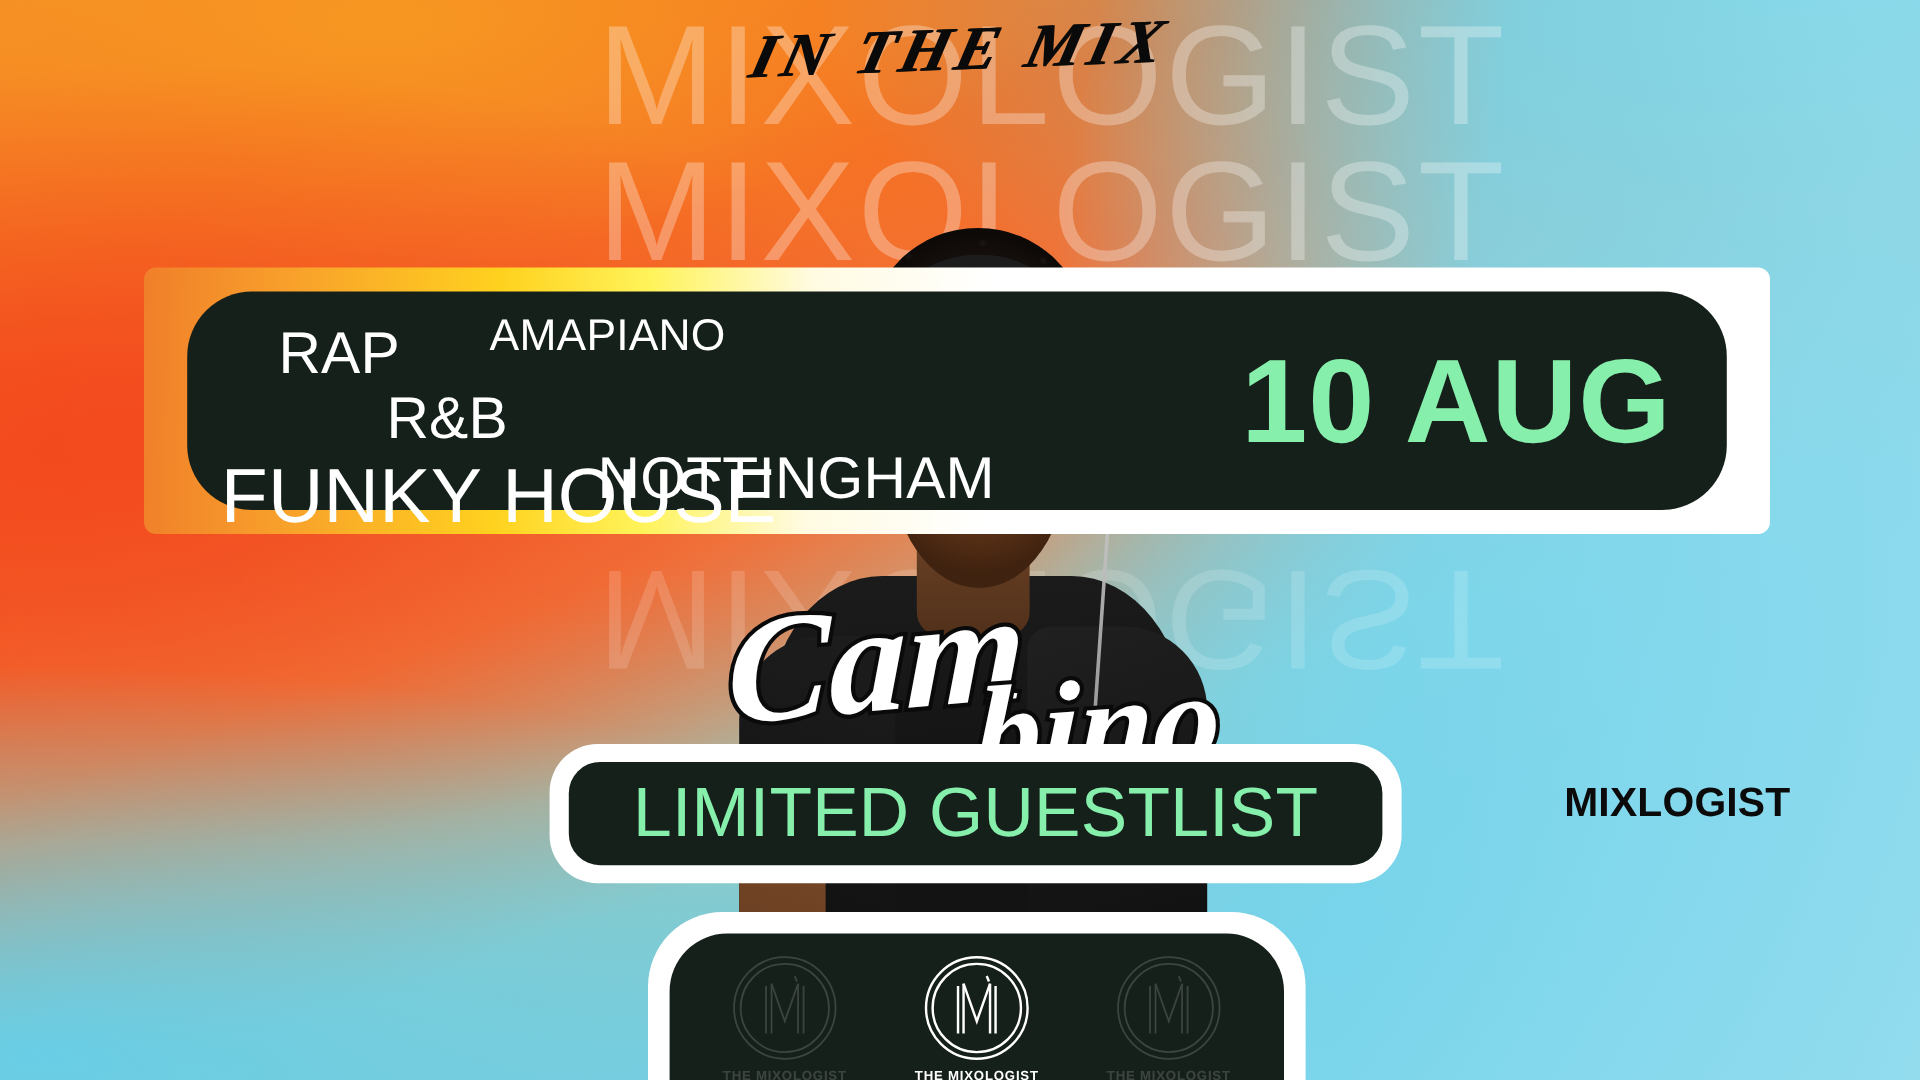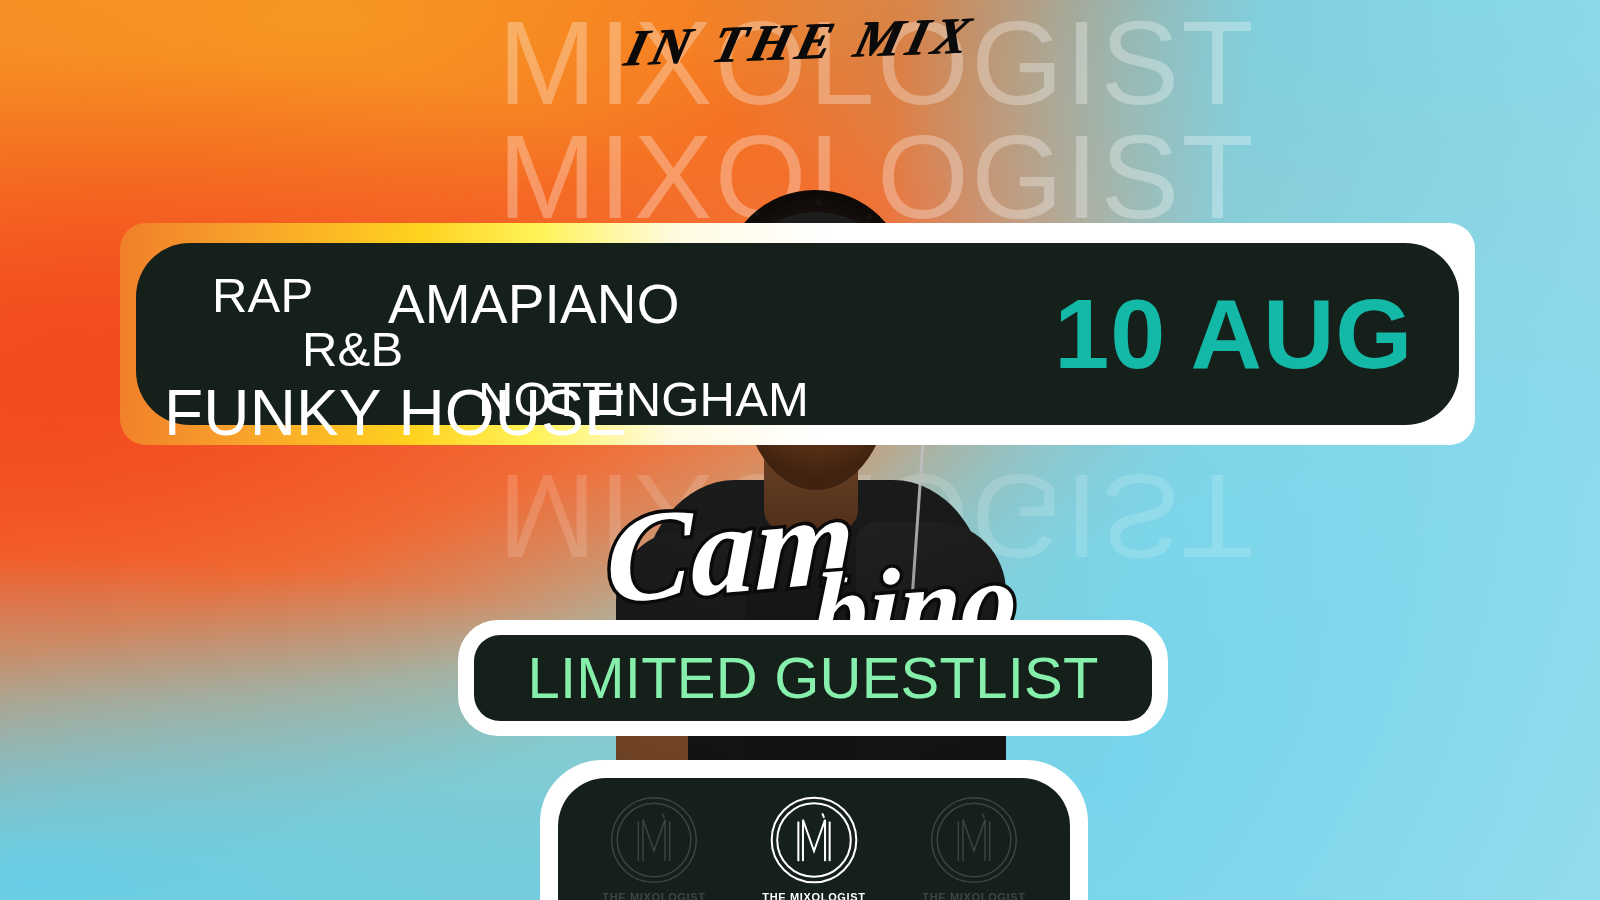--- a/index.html
+++ b/index.html
@@ -166,54 +166,54 @@
   .time-line {
     font-size:34px; font-weight:700; letter-spacing:0.02em;
     color:#0b0b0b; margin-top:2px;
   }
 
   
   .toppill-outer {
     position:absolute;
     left:120px; top:223px;
     width:1355px; height:222px;
-    border-radius:26px;
+    border-radius:10px;
     background:linear-gradient(92deg,
        #f07f2a 0%,
        #f8a02b 9%,
        #ffd21f 22%,
        #fff35a 31%,
        #fffbe2 41%,
        #ffffff 52%,
        #ffffff 100%);
-    padding:20px 16px;
+    padding:20px 36px;
   }
   .toppill-inner {
     width:100%; height:100%;
     border-radius:54px;
     background:#16201a;
     position:relative;
   }
   .genres {
     position:absolute; left:24px; top:14px; width:720px; height:150px;
     color:#ffffff;
     font-weight:300;
     letter-spacing:0.01em;
     line-height:1;
   }
   .g { position:absolute; white-space:nowrap; }
   .g-rap        { left:52px;  top:14px;  font-size:49px; }
-  .g-amapiano   { left:228px; top:20px;   font-size:55px; }
+  .g-amapiano   { left:228px; top:4px;   font-size:37px; }
   .g-rnb        { left:142px; top:68px;  font-size:49px; }
   .g-afrobeats  { left:318px; top:60px;  font-size:49px; }
   .g-funkyhouse { left:4px;   top:124px; font-size:64px; }
   .g-dancehall  { left:318px; top:118px; font-size:49px; }
   .datebox {
     position:absolute; right:46px; top:50%; transform:translateY(-50%);
-    color:#14b8a6;
+    color:#86efac;
     font-size:99px; font-weight:700;
     letter-spacing:0.008em;
     white-space:nowrap;
   }
 
   
   .sig { position:absolute; left:600px; top:470px; width:480px; height:190px; }
   .sig span {
     position:absolute;
     font-family:"Liberation Serif", serif;
@@ -351,20 +351,21 @@
     <span class="sig-b">bino</span>
   </div>
 
   <div class="gl-outer">
     <div class="gl-inner">
       <div class="gl-text">LIMITED GUESTLIST</div>
     </div>
   </div>
 
   <div class="venue">
+    <div>MIXLOGIST</div>
   </div>
 
   <div class="logobar-outer">
     <div class="logobar-inner">
 
       <div class="logo faded">
         <div class="mark">
           <svg viewBox="0 0 100 100" width="92" height="92" aria-hidden="true">
             <circle cx="50" cy="50" r="46" fill="none" stroke="#ffffff" stroke-width="1.6"></circle>
             <circle cx="50" cy="50" r="40" fill="none" stroke="#ffffff" stroke-width="1.6"></circle>

